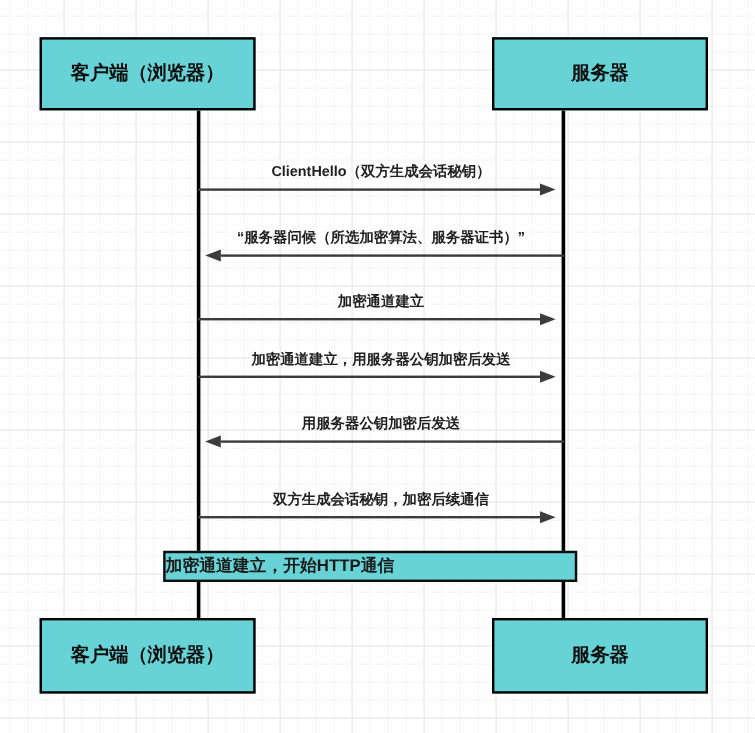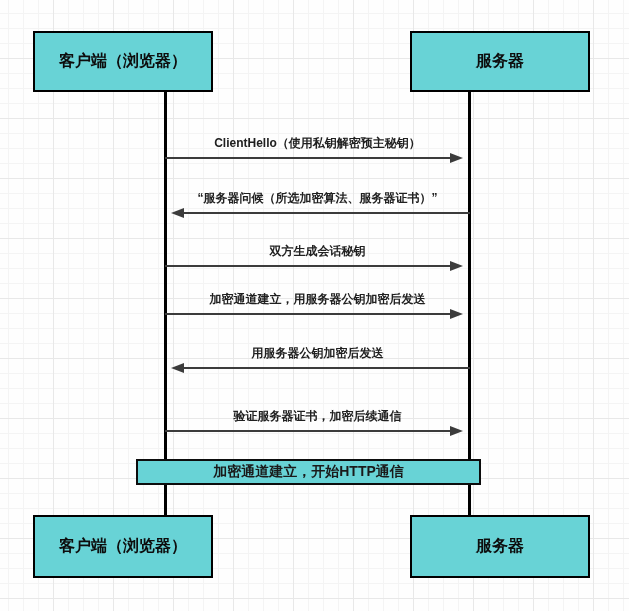--- a/index.html
+++ b/index.html
@@ -57,21 +57,21 @@
   .note-box {
     position: absolute;
     left: 136px;
     top: 459px;
     width: 345px;
     height: 26px;
     background: var(--teal);
     border: 2px solid #0d0d0d;
     display: flex;
     align-items: center;
-    justify-content: center;
+    justify-content: flex-start;
     font-size: 14px;
     font-weight: bold;
     color: #1a1a1a;
     z-index: 5;
     white-space: nowrap;
   }
   .message {
     position: absolute;
     left: 165px;
     width: 305px;
@@ -120,46 +120,46 @@
 
   <div class="actor-box actor-server-top">
     <span>服务器</span>
   </div>
 
   <div class="lifeline lifeline-client"></div>
   <div class="lifeline lifeline-server"></div>
 
   <div id="messages">
       <div class="message dir-right" style="top: 158px;">
-        <div class="msg-label">ClientHello（使用私钥解密预主秘钥）</div>
+        <div class="msg-label">ClientHello（双方生成会话秘钥）</div>
         <div class="msg-line"></div>
         <div class="arrowhead"></div>
       </div>
       <div class="message dir-left" style="top: 213px;">
         <div class="msg-label">“服务器问候（所选加密算法、服务器证书）”</div>
         <div class="msg-line"></div>
         <div class="arrowhead"></div>
       </div>
       <div class="message dir-right" style="top: 266px;">
-        <div class="msg-label">双方生成会话秘钥</div>
+        <div class="msg-label">加密通道建立</div>
         <div class="msg-line"></div>
         <div class="arrowhead"></div>
       </div>
       <div class="message dir-right" style="top: 314px;">
         <div class="msg-label">加密通道建立，用服务器公钥加密后发送</div>
         <div class="msg-line"></div>
         <div class="arrowhead"></div>
       </div>
       <div class="message dir-left" style="top: 368px;">
         <div class="msg-label">用服务器公钥加密后发送</div>
         <div class="msg-line"></div>
         <div class="arrowhead"></div>
       </div>
       <div class="message dir-right" style="top: 431px;">
-        <div class="msg-label">验证服务器证书，加密后续通信</div>
+        <div class="msg-label">双方生成会话秘钥，加密后续通信</div>
         <div class="msg-line"></div>
         <div class="arrowhead"></div>
       </div>
     </div>
 
   <div class="note-box">
     <span>加密通道建立，开始HTTP通信</span>
   </div>
 
   <div class="actor-box actor-client-bottom">

